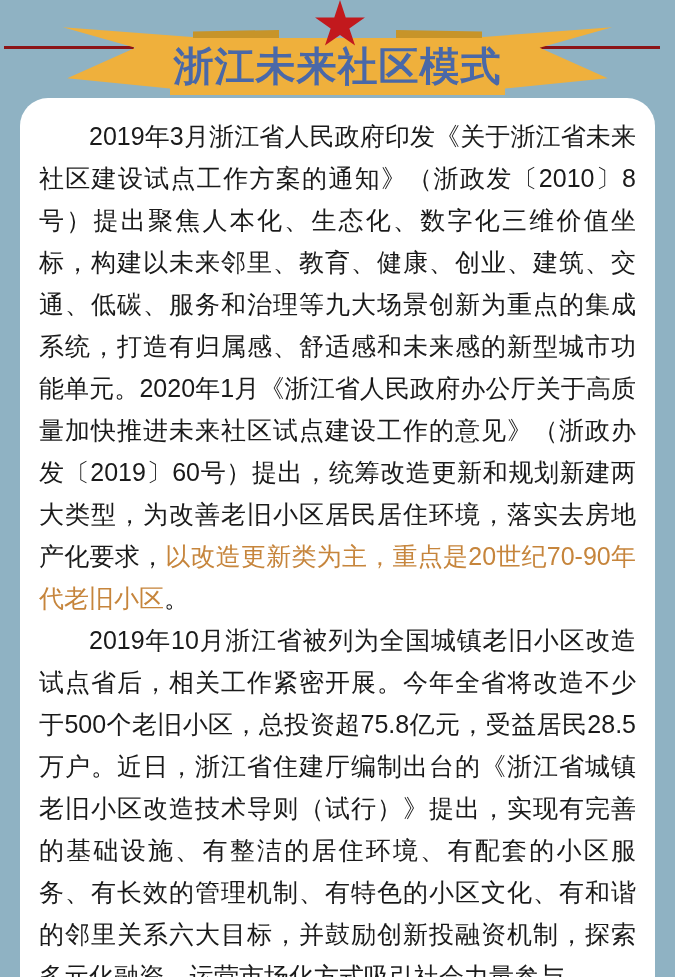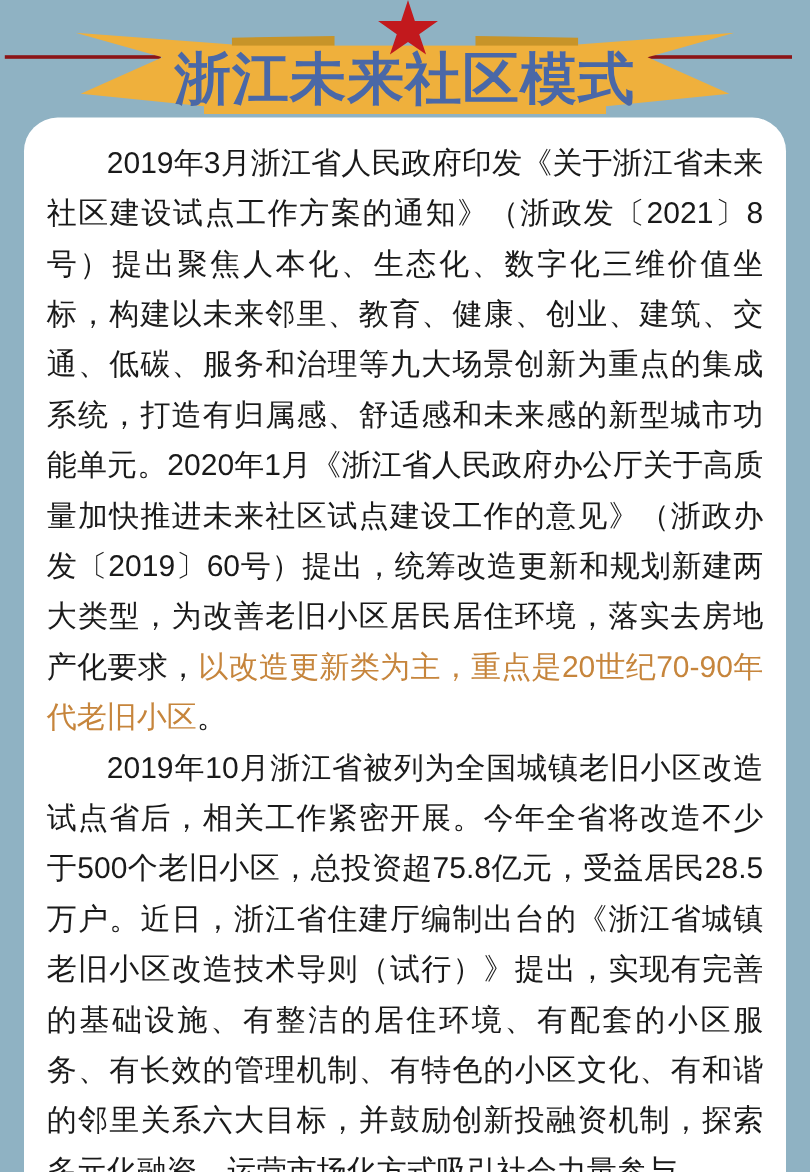--- a/index.html
+++ b/index.html
@@ -24,21 +24,21 @@
   .tail-r { left: 470px; clip-path: polygon(0% 18%, 98% 2%, 48% 33%, 95% 79%, 0% 100%); }
   .fold { position: absolute; width: 86px; height: 14px; background: #c79429; }
   .fold-l { left: 193px; top: 30px; clip-path: polygon(0 10%, 100% 0, 100% 100%, 0 70%); }
   .fold-r { left: 396px; top: 30px; clip-path: polygon(0 0, 100% 10%, 100% 70%, 0 100%); }
   .band {
     position: absolute; left: 170px; top: 38px; width: 335px; height: 57px;
     background: #efb03c;
     display: flex; align-items: center; justify-content: center;
   }
   .banner-title {
-    font-size: 47px; font-weight: 700; color: #4a68a7;
+    font-size: 40px; font-weight: 700; color: #4a68a7;
     letter-spacing: 1px; white-space: nowrap;
   }
   .star {
     position: absolute; left: 314px; top: 0; width: 52px; height: 50px;
     background: #c2191d;
     clip-path: polygon(50% 0%, 61% 35%, 98% 35%, 68% 57%, 79% 91%,
                        50% 70%, 21% 91%, 32% 57%, 2% 35%, 39% 35%);
   }
   
   .card {
@@ -64,17 +64,17 @@
     <div class="tail tail-r"></div>
     <div class="fold fold-l"></div>
     <div class="fold fold-r"></div>
     <div class="band">
       <span class="banner-title">浙江未来社区模式</span>
     </div>
     <div class="star"></div>
   </header>
 
   <main class="card">
-    <p class="para"><span>2019年3月浙江省人民政府印发《关于浙江省未来社区建设试点工作方案的通知》（浙政发〔2021〕8号）提出聚焦人本化、生态化、数字化三维价值坐标，构建以未来邻里、教育、健康、创业、建筑、交通、低碳、服务和治理等九大场景创新为重点的集成系统，打造有归属感、舒适感和未来感的新型城市功能单元。2020年1月《浙江省人民政府办公厅关于高质量加快推进未来社区试点建设工作的意见》（浙政办发〔2019〕60号）提出，统筹改造更新和规划新建两大类型，为改善老旧小区居民居住环境，落实去房地产化要求，</span><span class="hl">以改造更新类为主，重点是20世纪70-90年代老旧小区</span><span>。</span></p>
+    <p class="para"><span>2019年3月浙江省人民政府印发《关于浙江省未来社区建设试点工作方案的通知》（浙政发〔2010〕8号）提出聚焦人本化、生态化、数字化三维价值坐标，构建以未来邻里、教育、健康、创业、建筑、交通、低碳、服务和治理等九大场景创新为重点的集成系统，打造有归属感、舒适感和未来感的新型城市功能单元。2020年1月《浙江省人民政府办公厅关于高质量加快推进未来社区试点建设工作的意见》（浙政办发〔2019〕60号）提出，统筹改造更新和规划新建两大类型，为改善老旧小区居民居住环境，落实去房地产化要求，</span><span class="hl">以改造更新类为主，重点是20世纪70-90年代老旧小区</span><span>。</span></p>
     <p class="para"><span>2019年10月浙江省被列为全国城镇老旧小区改造试点省后，相关工作紧密开展。今年全省将改造不少于500个老旧小区，总投资超75.8亿元，受益居民28.5万户。近日，浙江省住建厅编制出台的《浙江省城镇老旧小区改造技术导则（试行）》提出，实现有完善的基础设施、有整洁的居住环境、有配套的小区服务、有长效的管理机制、有特色的小区文化、有和谐的邻里关系六大目标，并鼓励创新投融资机制，探索多元化融资，运营市场化方式吸引社会力量参与。</span></p>
   </main>
 
 </div>
 
 </body></html>

